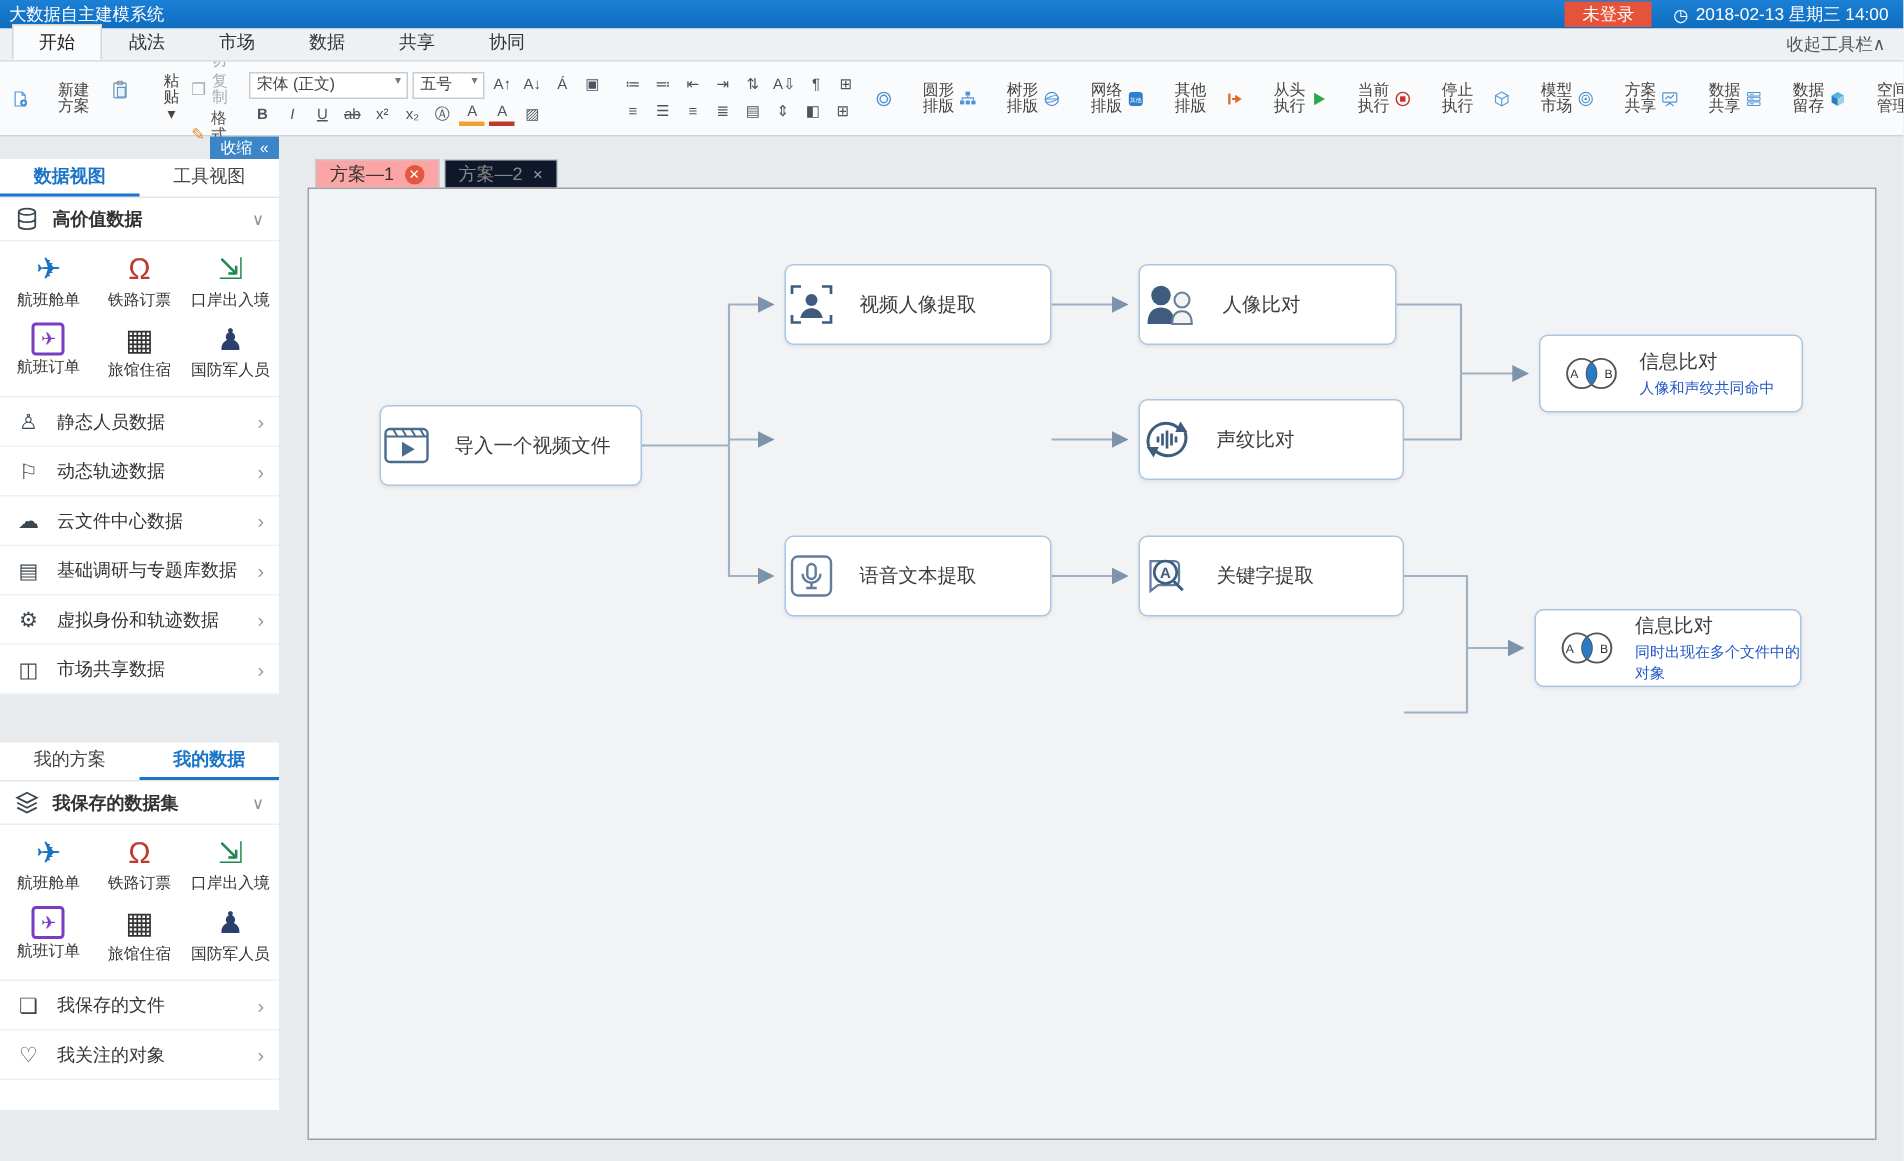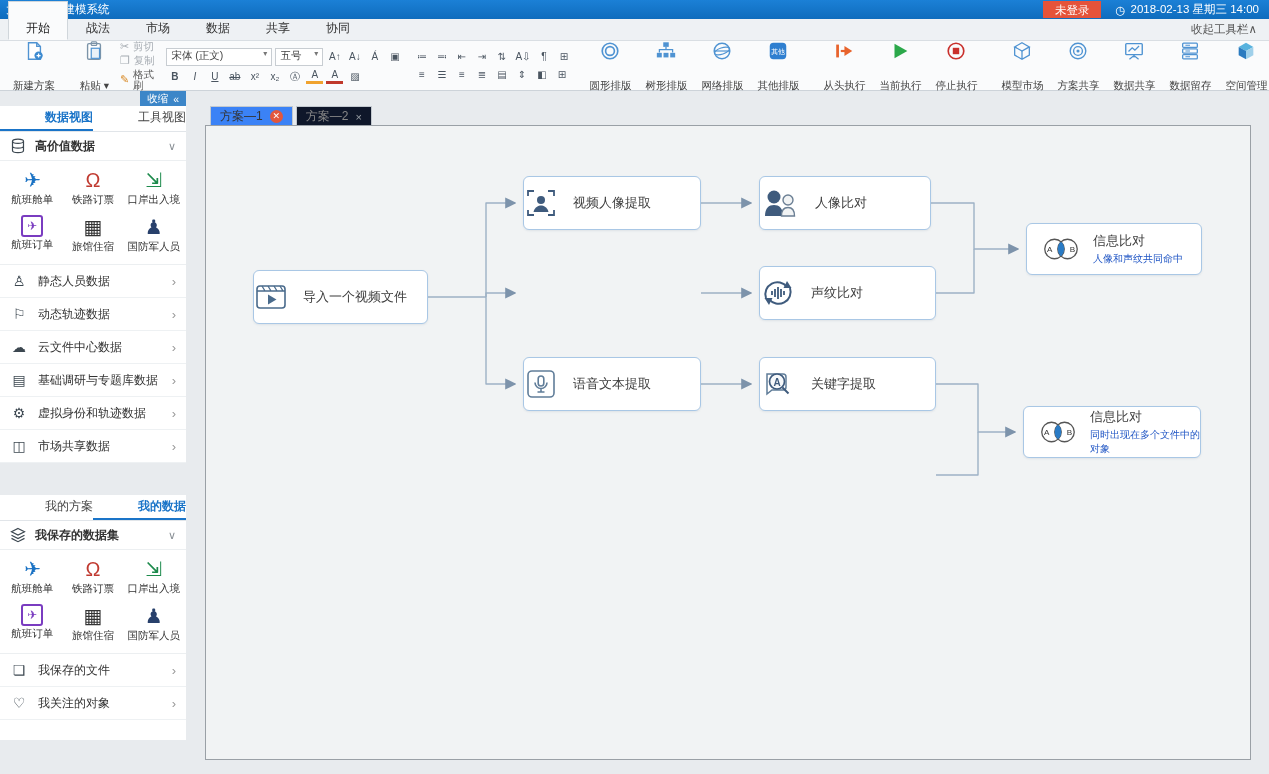--- a/index.html
+++ b/index.html
@@ -7,29 +7,29 @@
        font-family:"Liberation Sans","DejaVu Sans",sans-serif;font-size:12px;color:#333}
   
   .titlebar{height:19px;background:linear-gradient(#1b80d6,#0f6cbd);color:#fff;
             display:flex;align-items:center;padding:0 6px;font-size:11.5px}
   .tb-title{flex:1}
   .badge{background:#e5533a;color:#fff;padding:1px 12px;height:17px;line-height:16px;box-sizing:border-box}
   .clock{margin-left:14px;margin-right:4px;display:flex;align-items:center;gap:5px}
   
   .menubar{height:21px;background:#eef1f4;border-bottom:1px solid #d9dee3;display:flex;
            align-items:flex-end;padding-left:8px;position:relative}
-  .mtab{padding:18px 17px 2px;color:#333;cursor:pointer;border:1px solid transparent}
+  .mtab{padding:3px 17px 2px;color:#333;cursor:pointer;border:1px solid transparent}
   .mtab.active{background:#fafbfc;border-color:#d0d6db;border-bottom-color:#fafbfc;color:#222}
   .collapse-tb{position:absolute;right:12px;bottom:3px;color:#555;font-size:11.5px;cursor:pointer}
   
   .ribbon{height:47px;background:#fafbfc;border-bottom:1px solid #cdd3d9;display:flex;
           align-items:stretch;padding:1px 2px}
   .rgroup{display:flex;align-items:center;padding:0 5px;gap:2px}
   .rdiv{width:1px;background:#dde2e7;margin:4px 1px}
-  .bigbtn{display:flex;flex-direction:column;align-items:center;justify-content:center;
+  .bigbtn{display:flex;flex-direction:row;align-items:flex-start;justify-content:center;
           font-size:10.5px;color:#444;width:54px;gap:18px;cursor:pointer;line-height:11px;text-align:center}
   .bigbtn svg{width:22px;height:22px;display:block}
   .stackcol{display:flex;flex-direction:column;justify-content:center;gap:3px;padding-left:2px}
   .smallbtn{font-size:10.5px;color:#a8aeb4;display:flex;gap:4px;align-items:center;cursor:pointer;line-height:11px}
   .smallbtn .sbi{font-size:11px}
   .smallbtn.en{color:#555}
   .fontcol{display:flex;flex-direction:column;justify-content:center;gap:3px;padding:0 4px}
   .frow{display:flex;align-items:center;gap:3px}
   .fontbox{border:1px solid #c8cdd2;background:#fff;font-size:10.5px;padding:0 4px;height:16px;
            display:flex;align-items:flex-start;gap:8px;color:#444;cursor:pointer}
@@ -40,21 +40,21 @@
   .tbtn.strike{text-decoration:line-through}
   .tbtn.hl{border-bottom:3px solid #f0a32f;line-height:12px;height:12px}
   .tbtn.fc{border-bottom:3px solid #c0392b;line-height:12px;height:12px}
   
   .main{display:flex;height:686px}
   .sidebar{width:186px;flex:none}
   .collapse-row{height:15px;display:flex;justify-content:flex-end}
   .collapse-btn{background:#3c86c8;color:#fff;font-size:10.5px;padding:0 7px;display:flex;
                 align-items:center;gap:5px;cursor:pointer}
   .side-tabs{display:flex;background:#fff;border-bottom:1px solid #e1e5e9;height:25px}
-  .side-tab{flex:1;text-align:right;line-height:23px;color:#444;border-bottom:2px solid transparent;cursor:pointer}
+  .side-tab{flex:1;text-align:center;line-height:23px;color:#444;border-bottom:2px solid transparent;cursor:pointer}
   .side-tab.active{color:#1a74c8;border-bottom-color:#1a74c8;font-weight:bold}
   .sect{background:#fff;height:28px;display:flex;align-items:center;padding:0 10px;gap:9px;
         border-bottom:1px solid #eceff1;font-weight:bold;color:#333;cursor:pointer}
   .sect svg{width:16px;height:16px}
   .sect .chev{margin-left:auto;color:#8a9096;font-weight:normal;font-size:11px}
   .dgrid{background:#fff;display:grid;grid-template-columns:repeat(3,1fr);padding:3px 2px 6px;
          border-bottom:1px solid #eceff1}
   .dcell{display:flex;flex-direction:column;align-items:center;gap:1px;padding:4px 0;cursor:pointer}
   .dicon{font-size:20px;line-height:24px;height:24px;display:flex;align-items:center;justify-content:center}
   .dicon.boxed{font-size:12px;border:2px solid;width:18px;height:18px;line-height:14px;border-radius:3px}
@@ -64,21 +64,21 @@
           border-bottom:1px solid #eef1f3;color:#333;cursor:pointer}
   .catrow .cicon{width:18px;text-align:center;color:#3c4750;font-size:14px}
   .catrow .chevr{margin-left:auto;color:#999;font-size:13px}
   .side-gap{height:32px}
   .side-tail{height:20px;background:#fff}
   
   .content{flex:1;position:relative}
   .doc-tabs{position:absolute;top:15px;left:24px;display:flex;gap:3px}
   .dtab{height:19px;display:flex;align-items:center;gap:7px;padding:0 9px;font-size:12px;
         border:1px solid #c3c9cf;border-bottom:none;background:#0f172a;color:#888;cursor:pointer}
-  .dtab.active{background:#3b82f6;color:#333}
+  .dtab.active{background:#fca5a5;color:#333}
   .close-a{width:13px;height:13px;border-radius:50%;background:#e2573d;color:#fff;font-size:9px;
            line-height:13px;text-align:center;cursor:pointer}
   .close-i{color:#9aa0a6;font-size:11px;cursor:pointer}
   .canvas{position:absolute;left:19px;top:34px;width:1044px;height:633px;background:#f1f3f4;
           border:1px solid #9aa0a6}
   .wires{position:absolute;left:0;top:0;width:100%;height:100%}
   .node{position:absolute;background:#fff;border:1px solid #a9c7e5;border-radius:6px;display:flex;
         align-items:center;gap:15px;box-sizing:border-box;cursor:pointer;
         box-shadow:0 1px 2px rgba(120,140,160,.15)}
   .node svg{flex:none}

